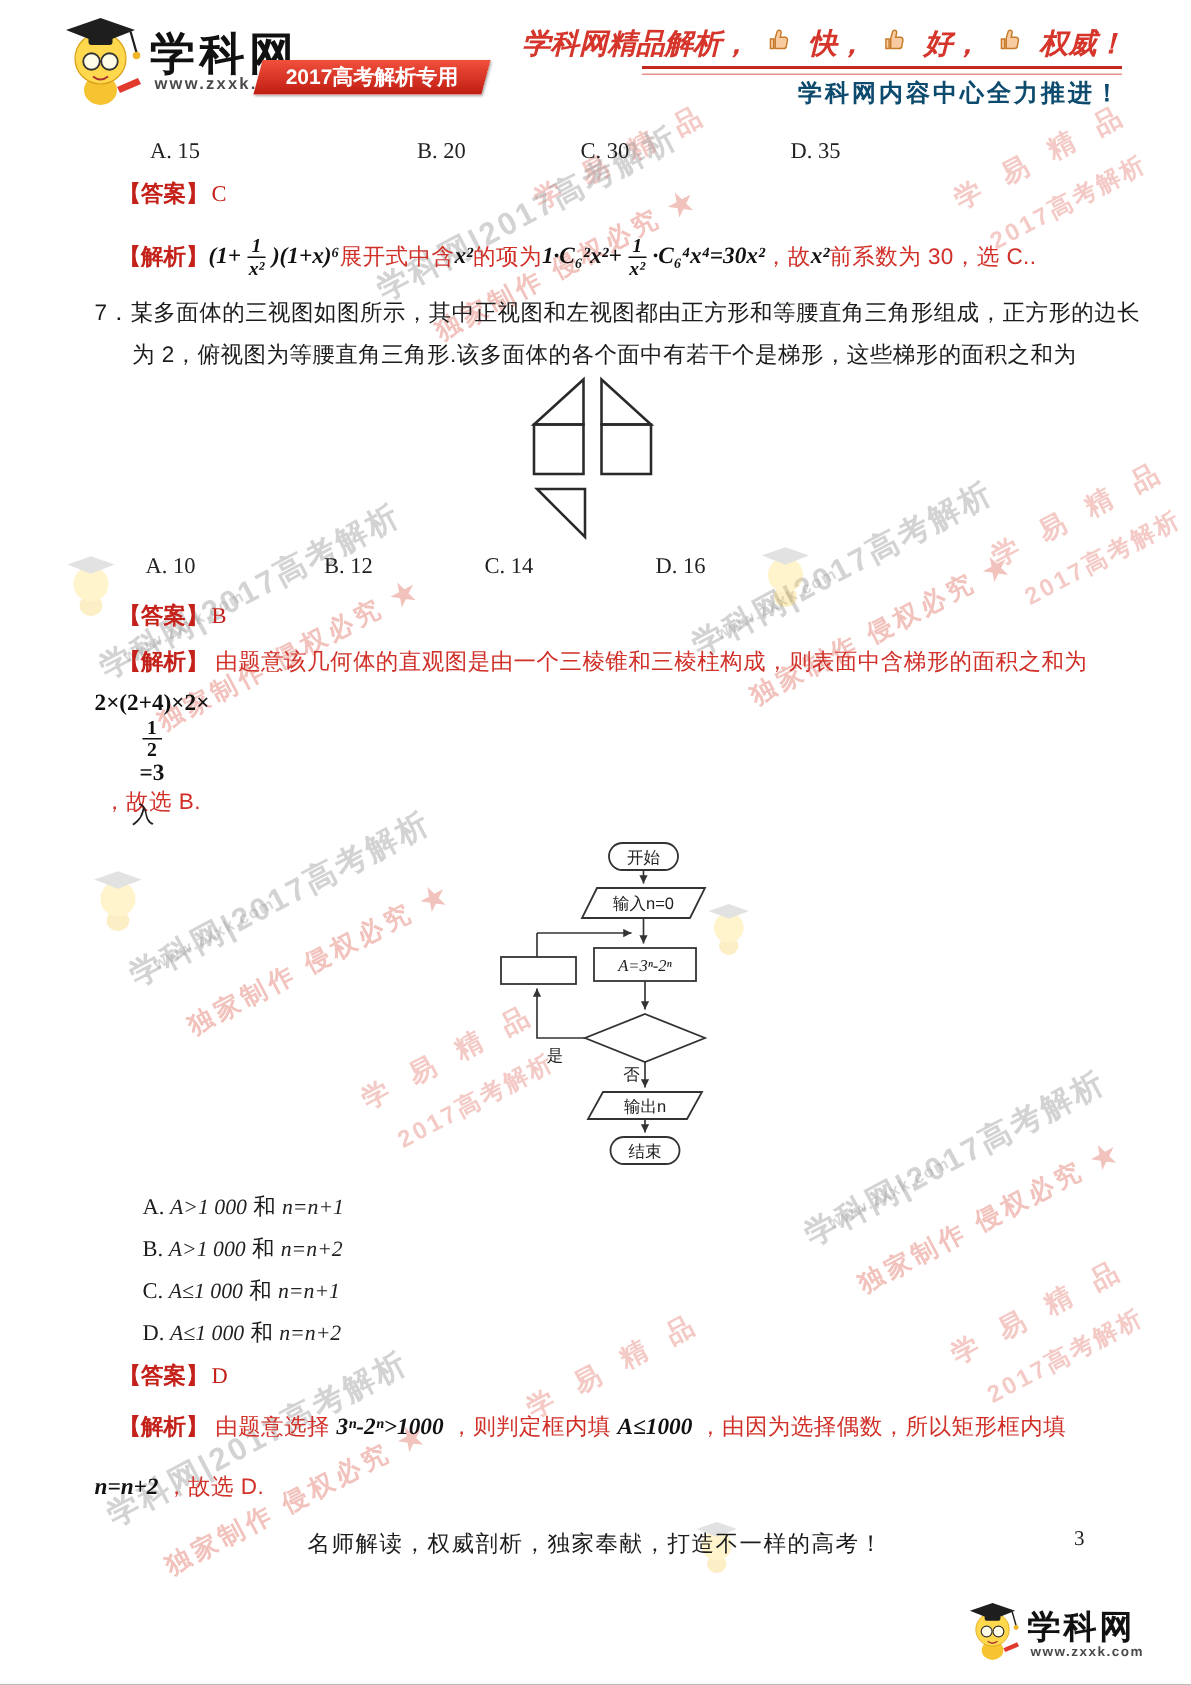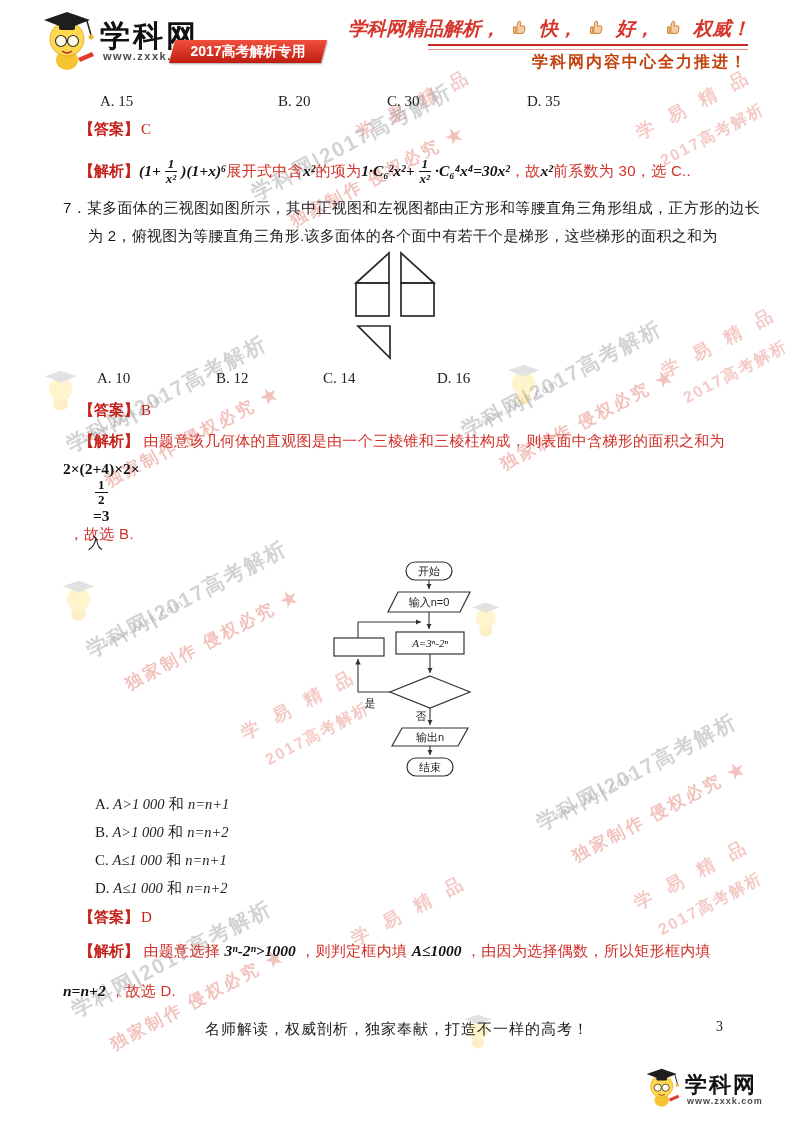--- a/index.html
+++ b/index.html
@@ -12,21 +12,21 @@
   .site-url{font-size:11px;font-weight:bold;color:#4a4a4a;letter-spacing:1.5px;}
   .banner{left:172px;top:40px;width:152px;height:23px;line-height:23px;text-align:center;
           background:linear-gradient(#f0503c,#c01d12);color:#fff;font-size:14px;font-weight:bold;
           transform:skewX(-15deg);box-shadow:1px 1px 2px rgba(0,0,0,.35);}
   .banner-inner{display:block;transform:skewX(15deg);}
   .slogan{right:44px;top:16px;display:flex;align-items:center;gap:11px;
           font-family:"Liberation Serif",serif;font-style:italic;font-weight:bold;
           font-size:19px;color:#d5352b;}
   .slogan-underline{left:428px;top:44px;width:320px;height:3px;
           border-top:2px solid #c5281f;border-bottom:1px solid #e79088;}
-  .slogan-sub{right:46px;top:52px;font-size:16px;font-weight:bold;letter-spacing:2px;color:#c2410c;}
+  .slogan-sub{right:46px;top:52px;font-size:16px;font-weight:bold;letter-spacing:2px;color:#0c4a6e;}
   .thumb{display:inline-block;margin:0 1px;}
 
   
   .opt{font-family:"Liberation Serif",serif;font-size:15px;color:#222;}
   .stem{font-size:15px;color:#1c1c1c;letter-spacing:0.3px;}
   .ans-label,.ana-label{color:#c4211a;font-weight:bold;font-size:15px;margin-left:16px;}
   .ans-letter{font-family:"Liberation Serif",serif;font-size:15px;color:#c4211a;margin-left:2px;}
   .red{color:#d03028;font-size:15px;letter-spacing:0.3px;}
   .math{font-family:"Liberation Serif",serif;font-weight:bold;font-style:italic;color:#111;font-size:15.5px;}
   .mathn{font-family:"Liberation Serif",serif;font-style:italic;color:#222;font-size:14.5px;}

